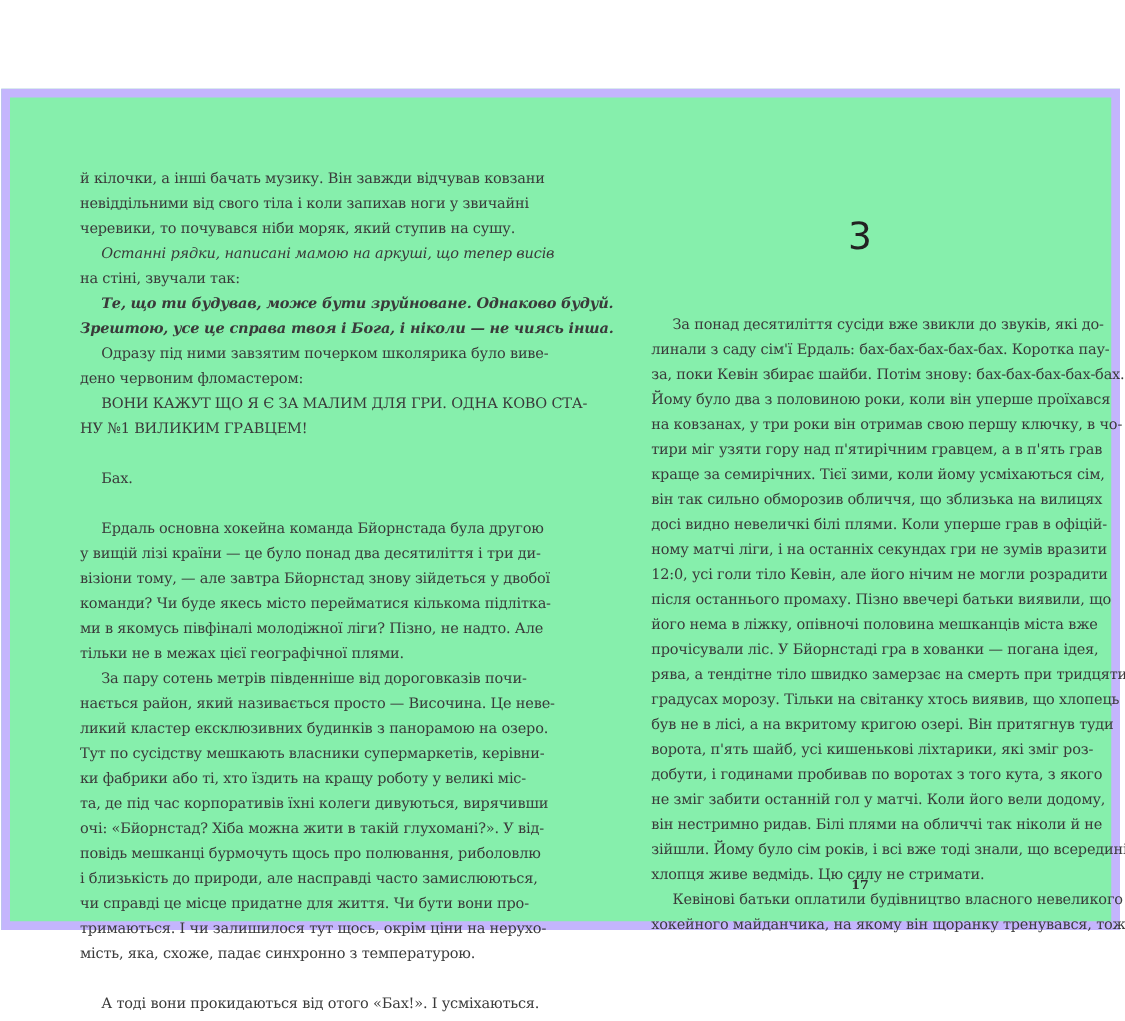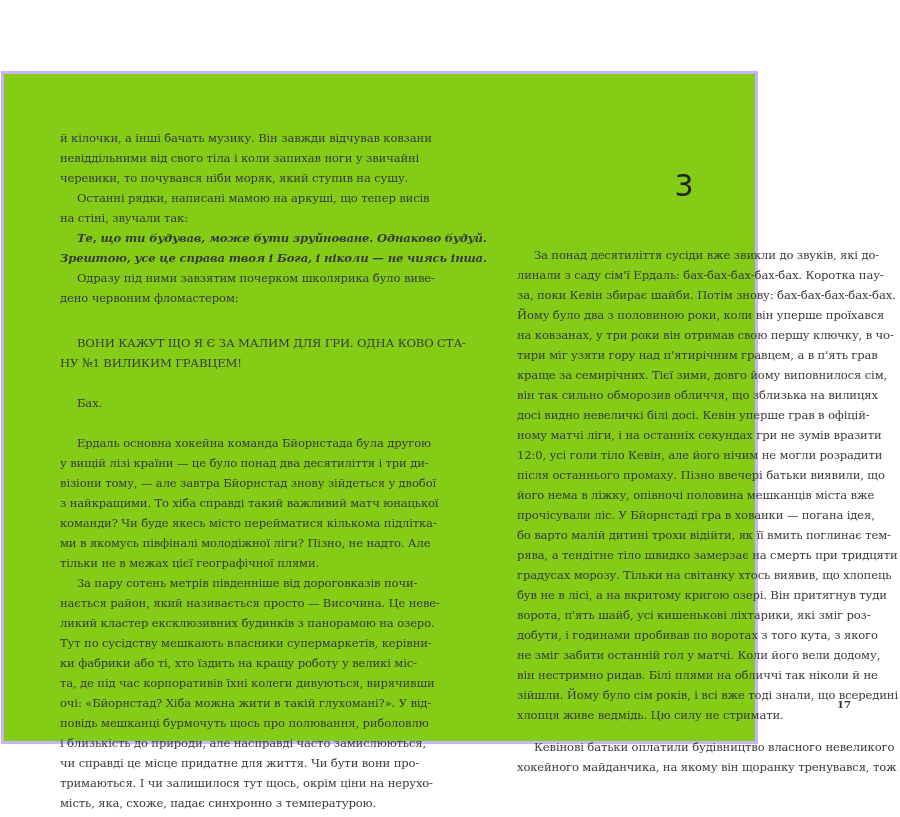--- a/index.html
+++ b/index.html
@@ -1,82 +1,81 @@
 <!DOCTYPE html>
 <html><head>
 <meta charset="utf-8">
 <style>
   html, body { margin:0; padding:0; background:#ffffff; }
   body { width:900px; height:817px; position:relative; overflow:hidden; }
   .frame {
-    position:absolute; left:1px; top:71px; width:757px; height:673px;
-    border:3px solid #c4b5fd; background:#84cc16; box-sizing:border-box;
+    position:absolute; left:1px; top:71px; width:895px; height:673px;
+    border:7px solid #c4b5fd; background:#86efac; box-sizing:border-box;
   }
   .page { position:absolute; top:0; }
   .page-left { left:56px; width:343px; }
   .page-right { left:513px; width:334px; }
   .text {
     font-family: "DejaVu Serif", "Liberation Serif", serif;
     font-size:11.6px; line-height:20px; color:#3a3a3a;
     text-align:justify; letter-spacing:-0.15px;
   }
   .text p { margin:0; }
   .italic { font-style:italic;font-weight:bold; }
   .gap { height:20px; }
   .chapter-number {
     position:absolute; left:0; width:334px; top:97px;
     text-align:center; font-family:"DejaVu Sans", "Liberation Sans", sans-serif;
     font-size:30px; color:#222; line-height:30px;
   }
   .page-number {
-    position:absolute; left:0; width:334px; top:625px; text-align:right;
+    position:absolute; left:0; width:334px; top:625px; text-align:center;
     font-family:"DejaVu Serif", "Liberation Serif", serif; font-size:10px; font-weight:bold; color:#333;
   }
   .left-body { position:absolute; top:54px; left:0; width:343px; }
   .right-body { position:absolute; top:171px; left:0; width:334px; }
   .line { display:block; white-space:nowrap; text-align:justify; text-align-last:justify; }
   .line.last { text-align-last:left; }
 </style>
 </head>
 <body>
 
 <div class="frame">
   <div class="page page-left">
     <div class="left-body text" id="left-body">
         <p>
           <span class="line">й кілочки, а інші бачать музику. Він завжди відчував ковзани</span>
           <span class="line">невіддільними від свого тіла і коли запихав ноги у звичайні</span>
           <span class="line last">черевики, то почувався ніби моряк, який ступив на сушу.</span>
         </p>
         <p>
-          <span class="line" style="padding-left: 17px;">Останні рядки, написані мамою на аркуші, що тепер висів</span>
+          <span class="line" style="padding-left: 17px; font-style: italic;">Останні рядки, написані мамою на аркуші, що тепер висів</span>
           <span class="line last">на стіні, звучали так:</span>
         </p>
         <p class="italic">
           <span class="line" style="padding-left: 17px;">Те, що ти будував, може бути зруйноване. Однаково будуй.</span>
           <span class="line last">Зрештою, усе це справа твоя і Бога, і ніколи — не чиясь інша.</span>
         </p>
         <p>
           <span class="line" style="padding-left: 17px;">Одразу під ними завзятим почерком школярика було виве-</span>
           <span class="line last">дено червоним фломастером:</span>
         </p>
         <p>
-          <span class="line" style="padding-left: 17px; margin-top: 25px;">ВОНИ КАЖУТ ЩО Я Є ЗА МАЛИМ ДЛЯ ГРИ. ОДНА КОВО СТА-</span>
+          <span class="line" style="padding-left: 17px;">ВОНИ КАЖУТ ЩО Я Є ЗА МАЛИМ ДЛЯ ГРИ. ОДНА КОВО СТА-</span>
           <span class="line last">НУ №1 ВИЛИКИМ ГРАВЦЕМ!</span>
         </p>
         <div class="gap"></div>
         <p>
           <span class="line last" style="padding-left: 17px;">Бах.</span>
         </p>
         <div class="gap"></div>
         <p>
           <span class="line" style="padding-left: 17px;">Ердаль основна хокейна команда Бйорнстада була другою</span>
           <span class="line">у вищій лізі країни — це було понад два десятиліття і три ди-</span>
           <span class="line">візіони тому, — але завтра Бйорнстад знову зійдеться у двобої</span>
-          <span class="line">з найкращими. То хіба справді такий важливий матч юнацької</span>
           <span class="line">команди? Чи буде якесь місто перейматися кількома підлітка-</span>
           <span class="line">ми в якомусь півфіналі молодіжної ліги? Пізно, не надто. Але</span>
           <span class="line last">тільки не в межах цієї географічної плями.</span>
         </p>
         <p>
           <span class="line" style="padding-left: 17px;">За пару сотень метрів південніше від дороговказів почи-</span>
           <span class="line">нається район, який називається просто — Височина. Це неве-</span>
           <span class="line">ликий кластер ексклюзивних будинків з панорамою на озеро.</span>
           <span class="line">Тут по сусідству мешкають власники супермаркетів, керівни-</span>
           <span class="line">ки фабрики або ті, хто їздить на кращу роботу у великі міс-</span>
@@ -97,39 +96,38 @@
   <div class="page page-right">
     <div class="chapter-number">3</div>
     <div class="right-body text" id="right-body">
         <p>
           <span class="line" style="padding-left: 17px;">За понад десятиліття сусіди вже звикли до звуків, які до-</span>
           <span class="line">линали з саду сім'ї Ердаль: бах-бах-бах-бах-бах. Коротка пау-</span>
           <span class="line">за, поки Кевін збирає шайби. Потім знову: бах-бах-бах-бах-бах.</span>
           <span class="line">Йому було два з половиною роки, коли він уперше проїхався</span>
           <span class="line">на ковзанах, у три роки він отримав свою першу ключку, в чо-</span>
           <span class="line">тири міг узяти гору над п'ятирічним гравцем, а в п'ять грав</span>
-          <span class="line">краще за семирічних. Тієї зими, довго йому виповнилося сім,</span>
+          <span class="line">краще за семирічних. Тієї зими, коли йому усміхаються сім,</span>
           <span class="line">він так сильно обморозив обличчя, що зблизька на вилицях</span>
-          <span class="line">досі видно невеличкі білі досі. Кевін уперше грав в офіцій-</span>
+          <span class="line">досі видно невеличкі білі плями. Коли уперше грав в офіцій-</span>
           <span class="line">ному матчі ліги, і на останніх секундах гри не зумів вразити</span>
           <span class="line">12:0, усі голи тіло Кевін, але його нічим не могли розрадити</span>
           <span class="line">після останнього промаху. Пізно ввечері батьки виявили, що</span>
           <span class="line">його нема в ліжку, опівночі половина мешканців міста вже</span>
           <span class="line">прочісували ліс. У Бйорнстаді гра в хованки — погана ідея,</span>
-          <span class="line">бо варто малій дитині трохи відійти, як її вмить поглинає тем-</span>
           <span class="line">рява, а тендітне тіло швидко замерзає на смерть при тридцяти</span>
           <span class="line">градусах морозу. Тільки на світанку хтось виявив, що хлопець</span>
           <span class="line">був не в лісі, а на вкритому кригою озері. Він притягнув туди</span>
           <span class="line">ворота, п'ять шайб, усі кишенькові ліхтарики, які зміг роз-</span>
           <span class="line">добути, і годинами пробивав по воротах з того кута, з якого</span>
           <span class="line">не зміг забити останній гол у матчі. Коли його вели додому,</span>
           <span class="line">він нестримно ридав. Білі плями на обличчі так ніколи й не</span>
           <span class="line">зійшли. Йому було сім років, і всі вже тоді знали, що всередині</span>
           <span class="line last">хлопця живе ведмідь. Цю силу не стримати.</span>
         </p>
         <p>
-          <span class="line" style="padding-left: 17px; margin-top: 12px;">Кевінові батьки оплатили будівництво власного невеликого</span>
+          <span class="line" style="padding-left: 17px;">Кевінові батьки оплатили будівництво власного невеликого</span>
           <span class="line">хокейного майданчика, на якому він щоранку тренувався, тож</span>
         </p>
       </div>
     <div class="page-number">17</div>
   </div>
 </div>
 
 </body></html>

